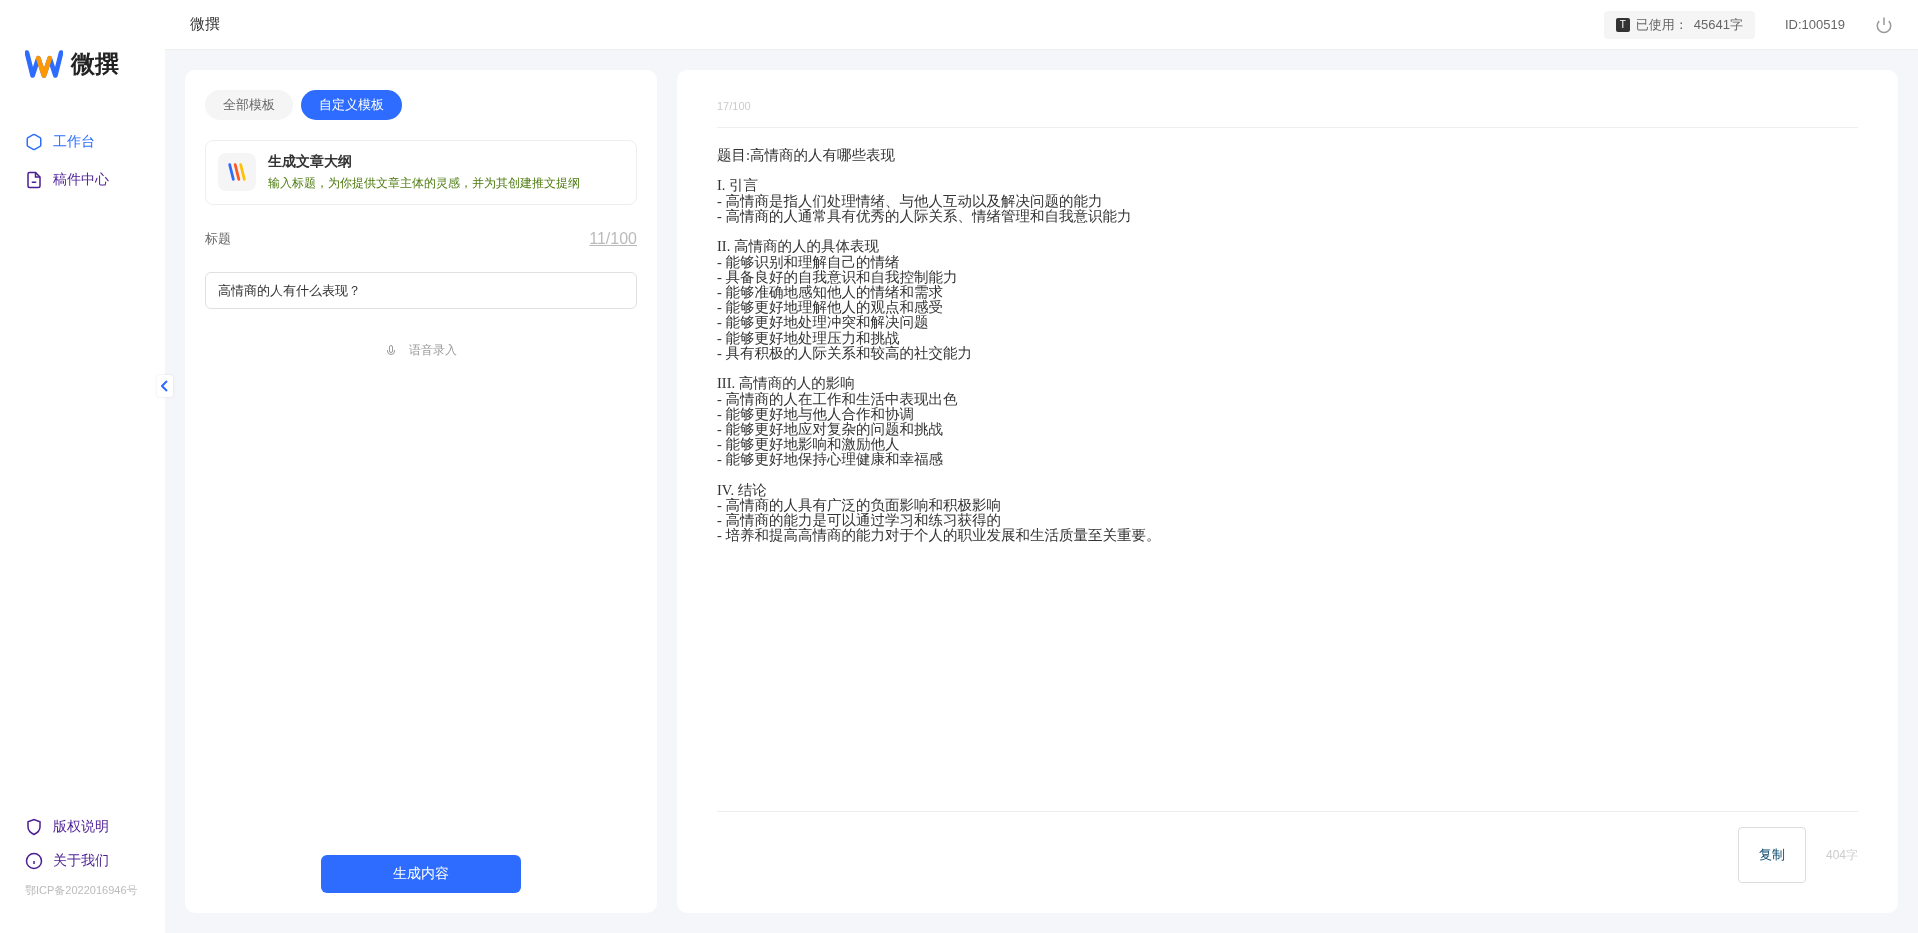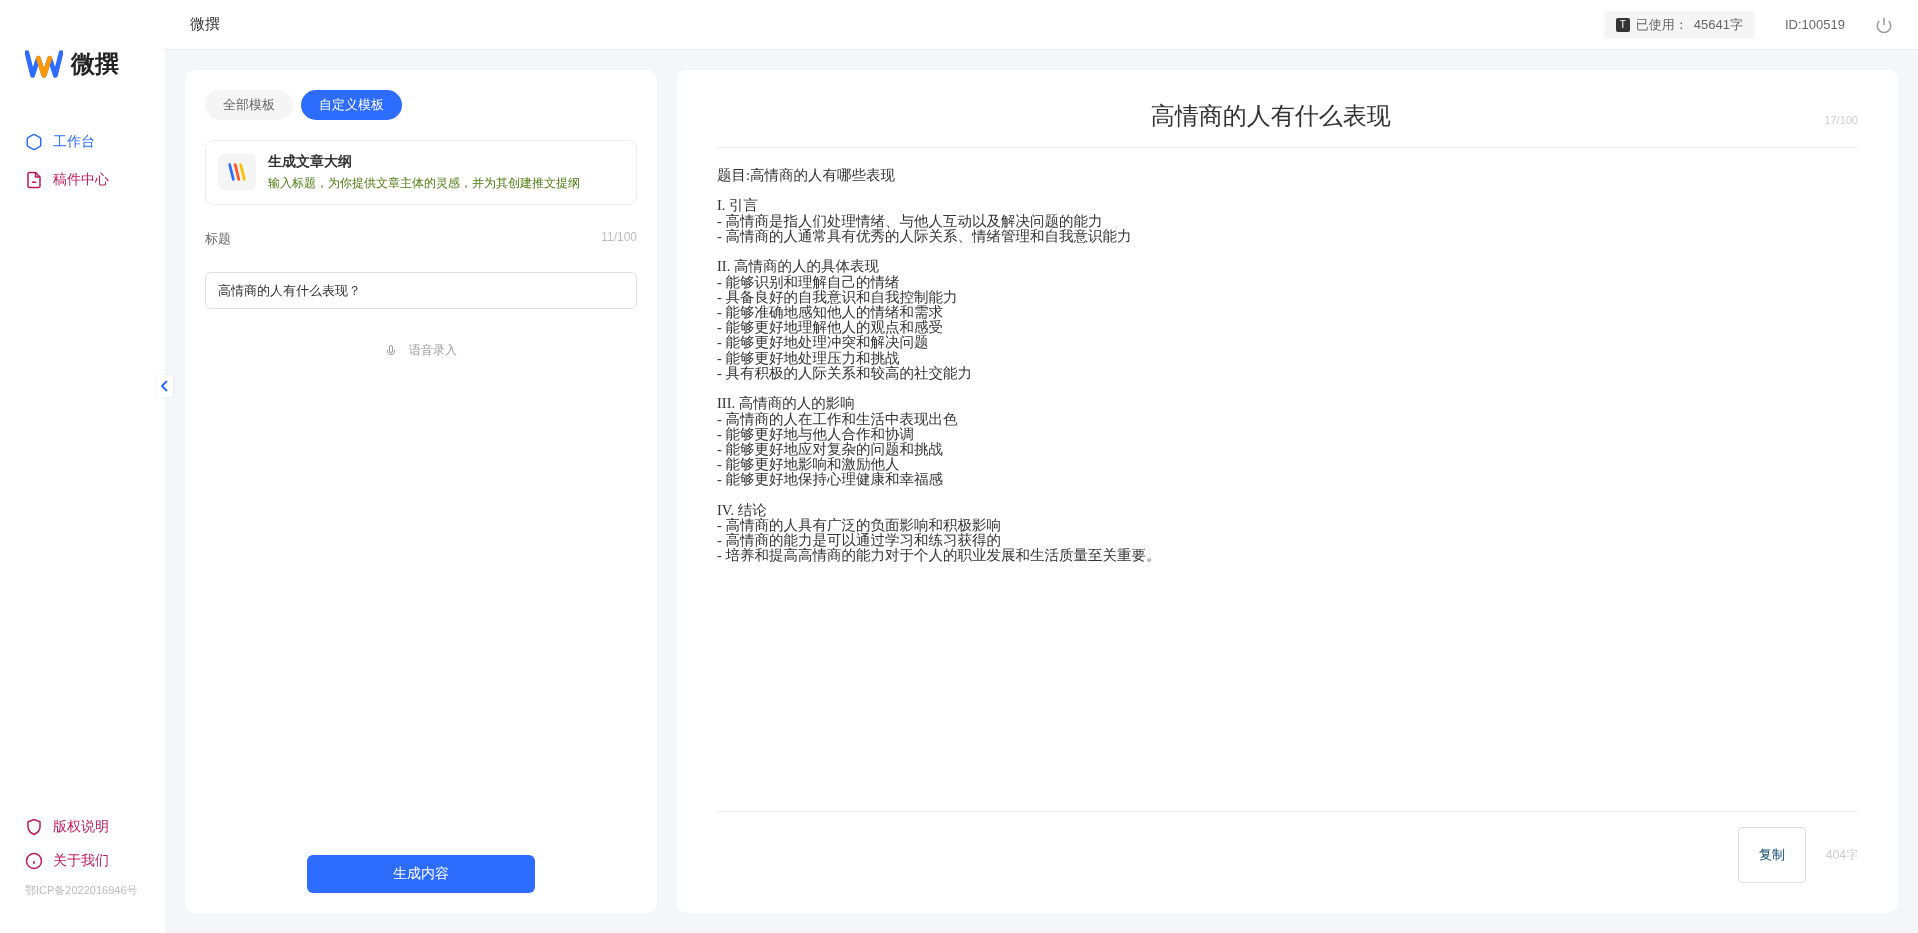--- a/index.html
+++ b/index.html
@@ -47,21 +47,21 @@
     }
     .nav {
       flex: 1;
     }
     .nav-item {
       display: flex;
       align-items: center;
       padding: 10px 25px;
       gap: 10px;
       cursor: pointer;
-      color: #be185d;
+      color: #4c1d95;
       font-size: 14px;
     }
     .nav-item.active {
       color: #2d6cff;
     }
     .nav-item .icon {
       width: 18px;
       height: 18px;
       display: flex;
       align-items: center;
@@ -219,21 +219,22 @@
     }
     .form-label {
       display: flex;
       justify-content: space-between;
       font-size: 13px;
       color: #666;
       margin-bottom: 24px;
     }
     .form-counter {
       color: #bbb;
-      font-size: 12px;
+      font-size: 16px;
+      text-decoration: underline;
     }
     .form-input {
       width: 100%;
       padding: 10px 12px;
       border: 1px solid #e0e0e0;
       border-radius: 6px;
       font-size: 13px;
       color: #333;
       outline: none;
     }
@@ -247,21 +248,21 @@
       align-items: center;
       justify-content: center;
       gap: 12px;
     }
     .panel-left-bottom {
       margin-top: auto;
       display: flex;
       justify-content: center;
     }
     .generate-btn {
-      width: 228px;
+      width: 200px;
       padding: 10px;
       background: #2d6cff;
       color: #fff;
       border: none;
       border-radius: 6px;
       font-size: 14px;
       cursor: pointer;
     }
     .result-header {
       display: flex;
@@ -427,21 +428,20 @@
             </svg>
           <span>语音录入</span>
         </div>
         <div class="panel-left-bottom">
           <button class="generate-btn">生成内容</button>
         </div>
       </div>
 
       <div class="panel panel-right">
         <div class="result-header">
-          <div class="result-title">高情商的人有什么表现</div>
           <div class="result-counter">17/100</div>
         </div>
         <div class="result-body">题目:高情商的人有哪些表现
 
 I. 引言
 - 高情商是指人们处理情绪、与他人互动以及解决问题的能力
 - 高情商的人通常具有优秀的人际关系、情绪管理和自我意识能力
 
 II. 高情商的人的具体表现
 - 能够识别和理解自己的情绪

